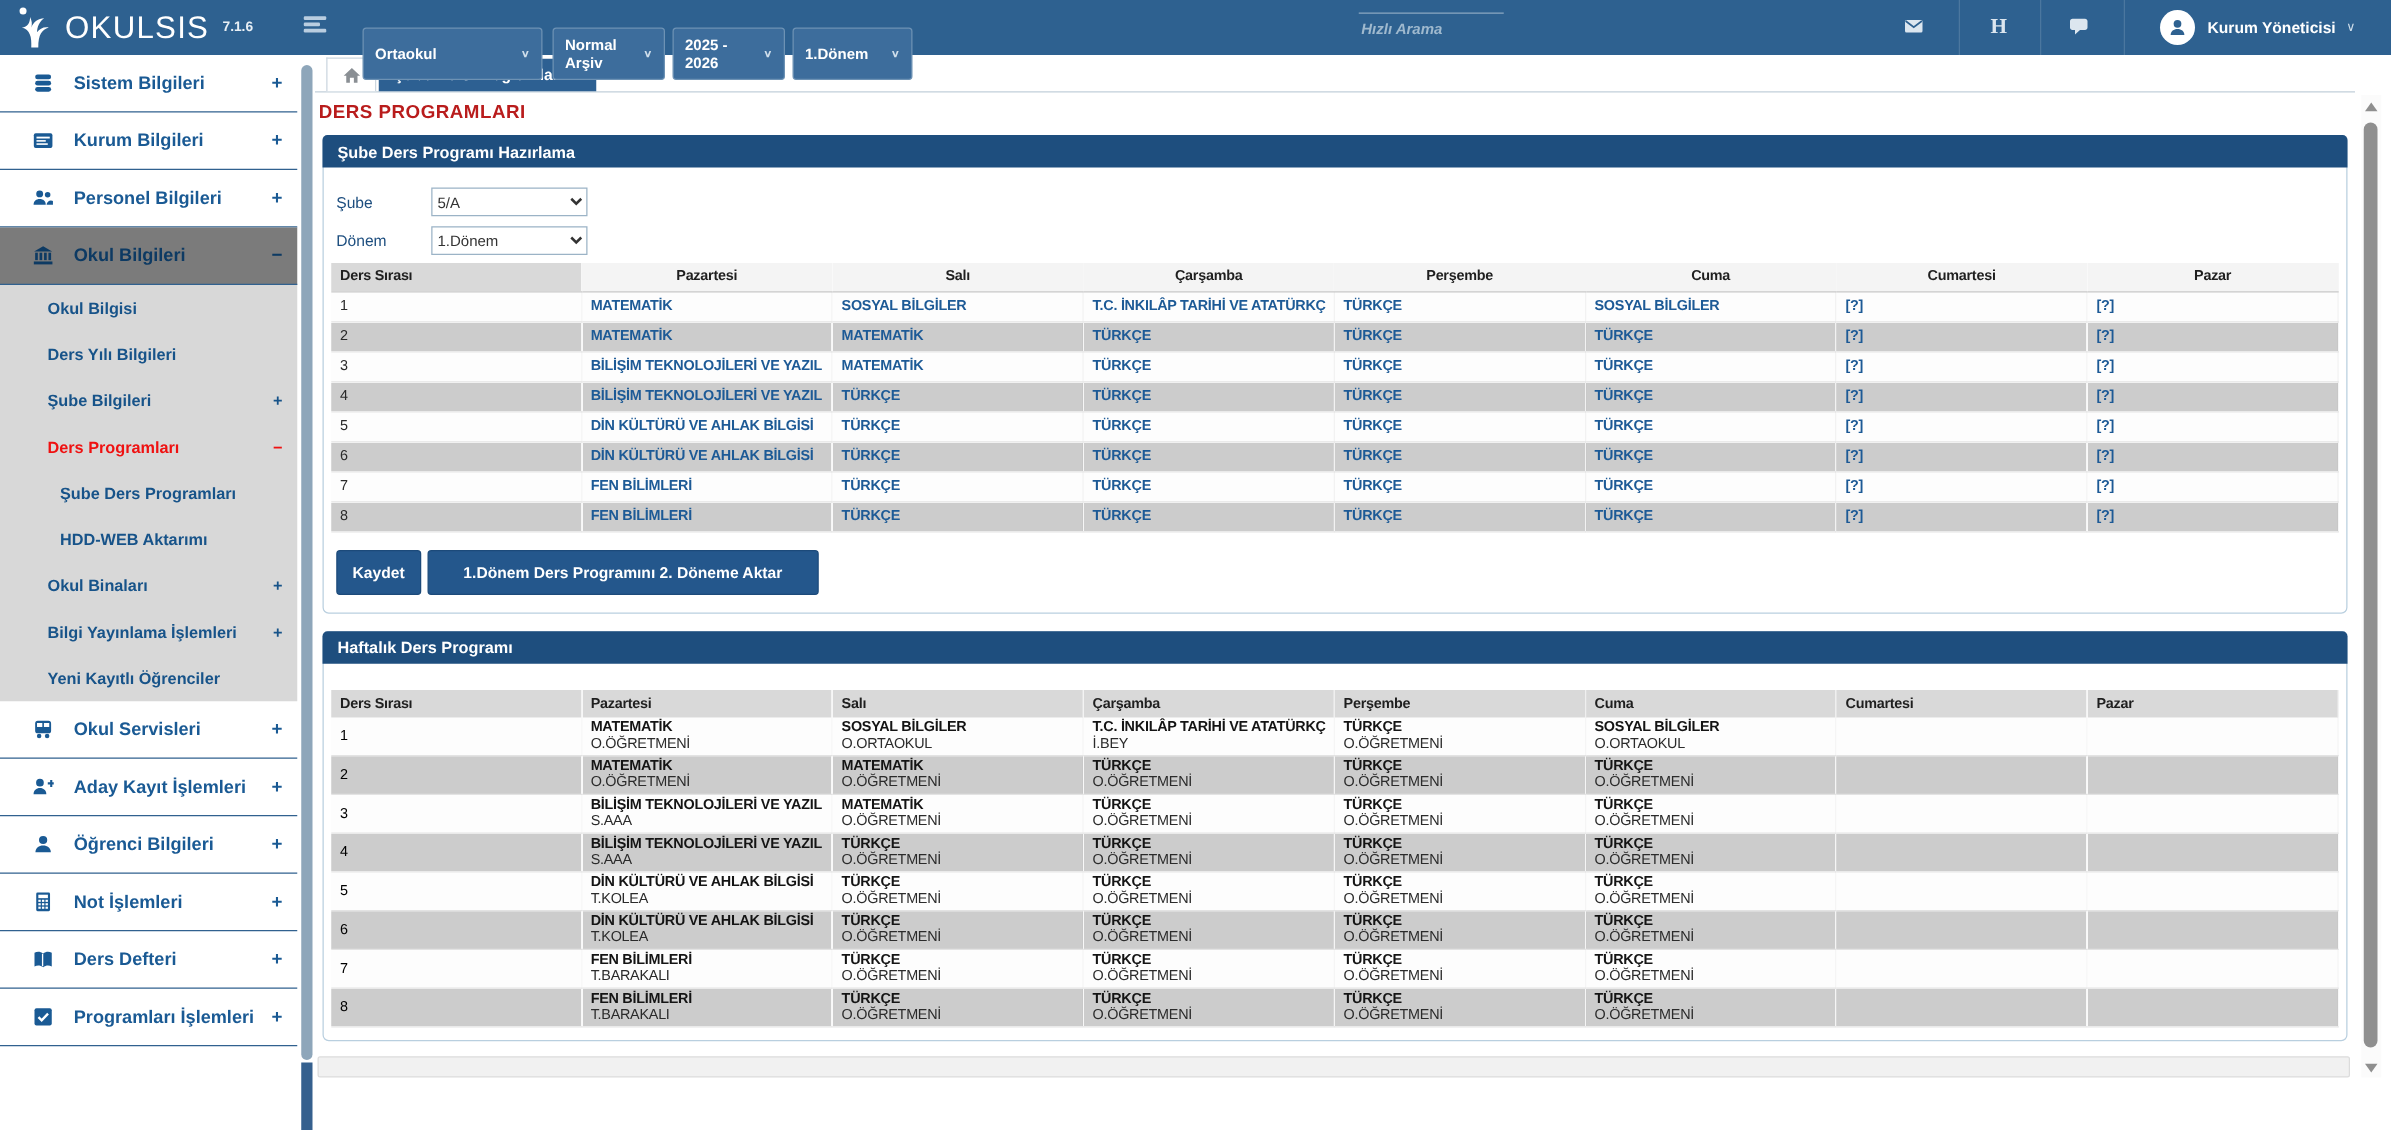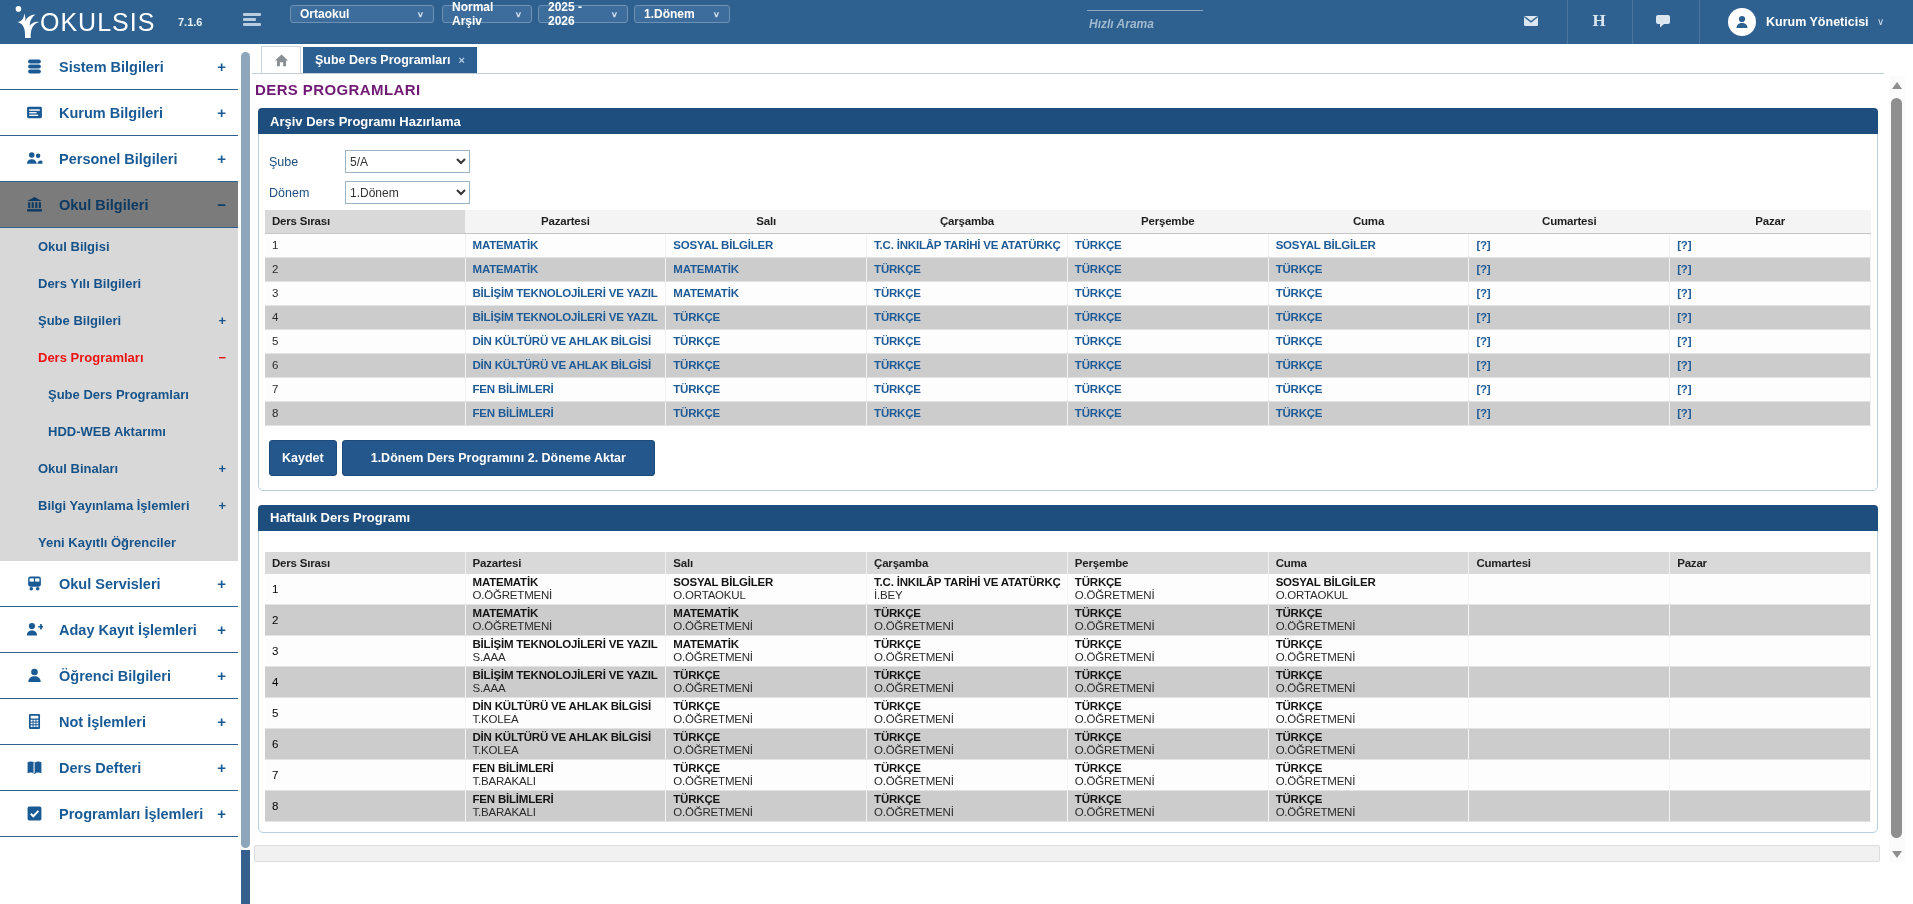--- a/index.html
+++ b/index.html
@@ -1,28 +1,28 @@
 <!DOCTYPE html>
 <html><head>
 <meta charset="utf-8">
 <style>
   html,body{margin:0;padding:0;background:#fff;}
   .screen{position:relative;width:1913px;height:904px;overflow:hidden;
           font-family:"Liberation Sans",sans-serif;background:#fff;}
 
   
   .topbar{position:absolute;left:0;top:0;width:1913px;height:44px;background:#2e6190;color:#fff;z-index:30;}
-  .logo{position:absolute;left:10px;top:5px;display:flex;align-items:center;gap:0;}
+  .logo{position:absolute;left:10px;top:5px;display:flex;align-items:center;gap:12px;}
   .logo svg{width:30px;height:34px;fill:#fff;}
   .logo-text{font-size:25px;letter-spacing:1px;font-weight:400;color:#fff;}
   .logo-ver{position:absolute;left:178px;top:16px;font-size:11px;font-weight:bold;color:#e8eff5;}
   .menu-icon{position:absolute;left:243px;top:13px;width:18px;height:16px;cursor:pointer;}
   .menu-icon span{display:block;height:2.5px;background:#b9cde0;margin-bottom:2.5px;border-radius:1px;}
   .menu-icon span:nth-child(2){width:70%;}
-  .tsel{position:absolute;top:5px;height:18px;background:#3d6d9c;border:1px solid #6d92b4;border-radius:3px;
+  .tsel{position:absolute;top:22px;height:42px;background:#3d6d9c;border:1px solid #6d92b4;border-radius:3px;
         display:flex;align-items:center;justify-content:space-between;padding:4px 9px;box-sizing:border-box;
         font-size:12px;font-weight:bold;color:#fff;cursor:pointer;}
   .tsel .chev{font-size:10px;color:#cfdeeb;margin-left:10px;transform:scaleY(.8);}
   .search-wrap{position:absolute;left:1087px;top:10px;width:116px;border-top:1px solid rgba(255,255,255,.45);padding-top:3px;}
   .search-wrap input{width:100%;background:transparent;border:none;outline:none;
         font-family:"Liberation Sans",sans-serif;font-style:italic;font-size:12px;color:#5eead4;font-weight:bold;}
   .search-wrap input::placeholder{color:#9fb9ce;}
   .tb-sep{position:absolute;top:0;width:1px;height:44px;background:rgba(255,255,255,.14);}
   .tb-ico{position:absolute;top:13px;width:18px;height:18px;color:#dce6ef;cursor:pointer;text-align:center;}
   .tb-ico svg{width:16px;height:16px;fill:#dce6ef;}
@@ -56,21 +56,21 @@
 
   
   .content{position:absolute;left:252px;top:44px;width:1632px;height:860px;background:#fff;z-index:5;}
   .tabbar{height:29px;border-bottom:1px solid #c2cfda;display:flex;align-items:flex-end;padding-left:9px;}
   .tab-home{width:38px;height:26px;background:#fff;border:1px solid #ccd6df;border-bottom:none;
             display:flex;align-items:center;justify-content:center;cursor:pointer;}
   .tab-home svg{width:15px;height:15px;fill:#8a8f94;}
   .tab-active{height:26px;margin-left:2px;background:#2d6092;color:#fff;display:flex;align-items:center;
               padding:0 12px;font-size:12.5px;font-weight:bold;cursor:pointer;}
   .tab-close{margin-left:8px;font-size:11px;color:#b9cfe4;cursor:pointer;}
-  .page-title{margin:7px 0 0 3px;font-size:15px;font-weight:bold;color:#701a75;letter-spacing:.4px;}
+  .page-title{margin:7px 0 0 3px;font-size:15px;font-weight:bold;color:#b91c1c;letter-spacing:.4px;}
 
   .panel{margin:10px 0 0 6px;width:1620px;border:1px solid #b9cfdf;border-radius:5px;background:#fff;box-sizing:border-box;}
   .panel-hd{height:26px;background:#1e4e7e;border-radius:4px 4px 0 0;color:#fff;font-size:13px;font-weight:bold;
             display:flex;align-items:center;padding:0 12px;margin:-1px -1px 0 -1px;}
   .panel-bd{padding:8px 6px 10px 6px;}
 
   .frow{display:flex;align-items:center;margin:8px 0 6px 4px;}
   .frow .flbl{width:76px;font-size:12.5px;color:#1d4e7f;}
   .frow select{width:125px;height:23px;font-family:"Liberation Sans",sans-serif;font-size:12px;color:#333;
                border:1px solid #9bb3c6;background:#fff;}
@@ -352,21 +352,21 @@
       </div>
       <div class="tab-active">
         <span>Şube Ders Programları</span>
         <span class="tab-close">×</span>
       </div>
     </div>
 
     <div class="page-title">DERS PROGRAMLARI</div>
 
     <section class="panel">
-      <div class="panel-hd">Arşiv Ders Programı Hazırlama</div>
+      <div class="panel-hd">Şube Ders Programı Hazırlama</div>
       <div class="panel-bd">
         <div class="frow">
           <span class="flbl">Şube</span>
           <select><option>5/A</option></select>
         </div>
         <div class="frow">
           <span class="flbl">Dönem</span>
           <select><option>1.Dönem</option></select>
         </div>
         <table class="sched" id="table1">

